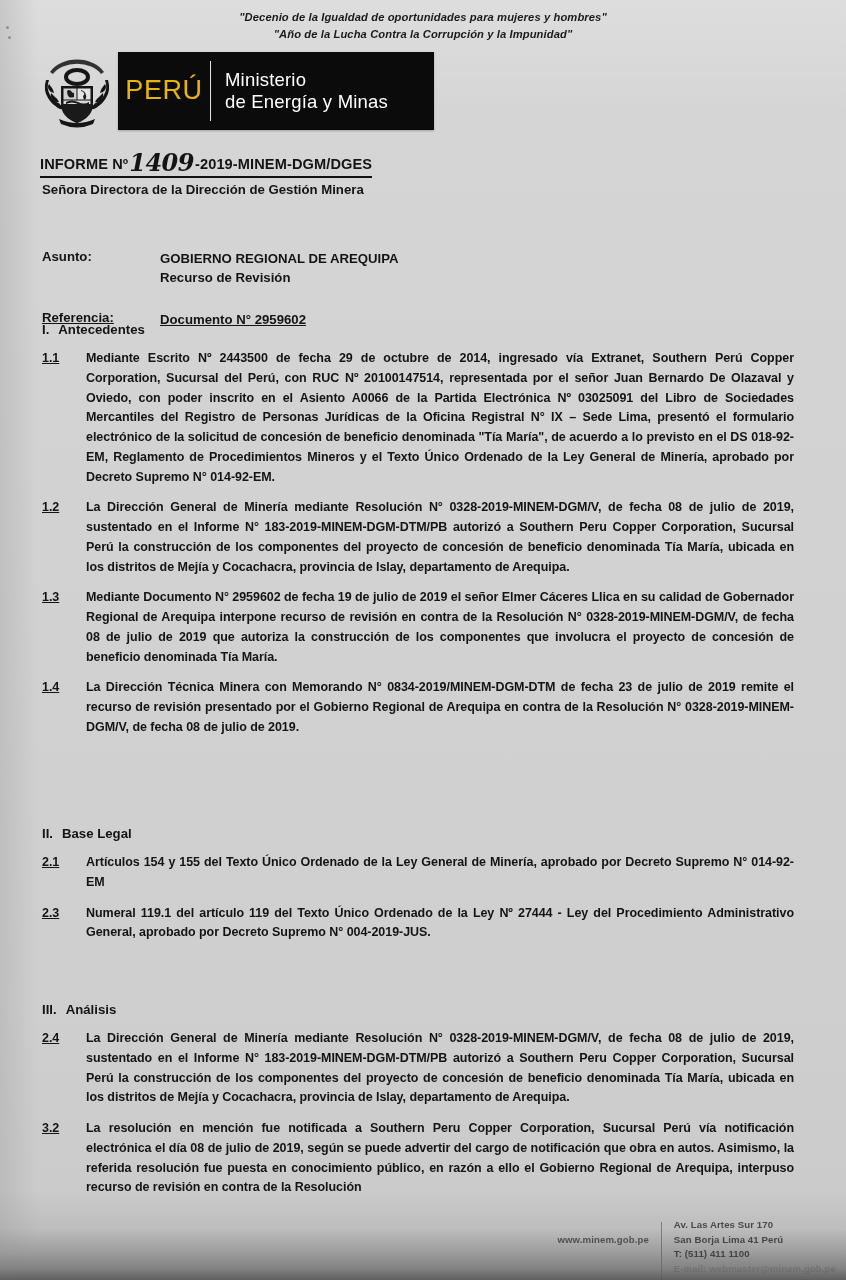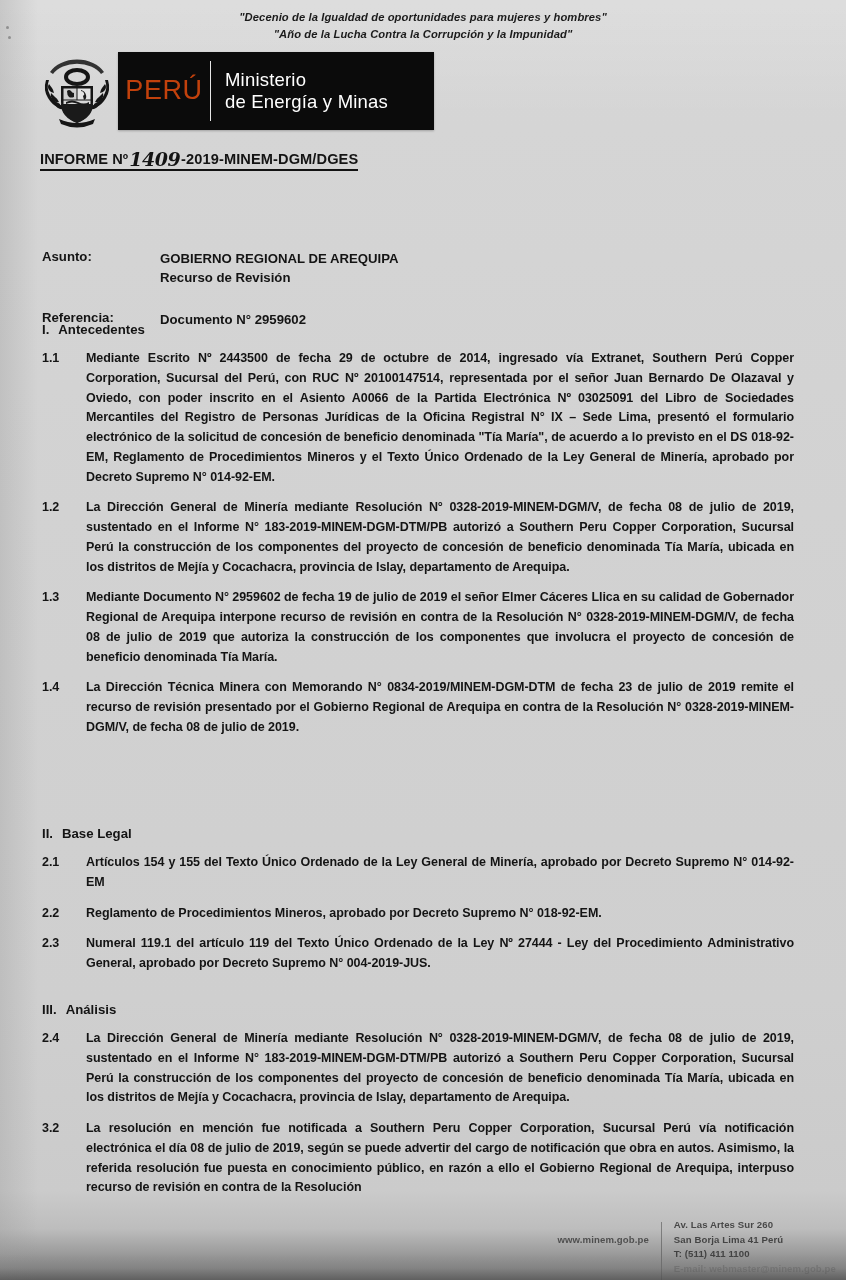--- a/index.html
+++ b/index.html
@@ -40,21 +40,21 @@
   .logo-row{position:absolute;left:40px;top:46px;height:84px;display:flex;align-items:flex-end;}
   .coat{width:74px;height:84px;position:relative;flex:0 0 auto;}
   .coat svg{display:block;}
   .brandbox{
     height:78px;width:316px;background:#0b0b0b;
     display:flex;align-items:stretch;margin-left:4px;
     box-shadow:0 1px 2px rgba(0,0,0,.25);
   }
   .brand-peru{
     width:92px;display:flex;align-items:center;justify-content:center;
-    color:#c2410c;font-size:27px;letter-spacing:.6px;font-weight:400;
+    color:#eab308;font-size:27px;letter-spacing:.6px;font-weight:400;
     padding-bottom:2px;
   }
   .brand-sep{width:1px;background:#e6e6e6;margin:9px 0;}
   .brand-min{
     flex:1;display:flex;flex-direction:column;justify-content:center;
     color:#fff;padding-left:14px;line-height:1.2;
   }
   .brand-min span{font-size:18.5px;font-weight:300;letter-spacing:.2px;}
 
   
@@ -62,55 +62,55 @@
     position:absolute;left:40px;top:146px;
     font-size:14.6px;font-weight:bold;letter-spacing:.1px;
     border-bottom:2px solid #121212;
     padding-bottom:1px;
     display:inline-block;
     white-space:nowrap;
   }
   .hand{
     font-family:"DejaVu Serif",serif;
     font-style:italic;font-weight:bold;
-    font-size:19px;
+    font-size:24px;
     letter-spacing:-.5px;
     position:relative;top:2px;
     padding:0 1px;
   }
 
   
   .addressee{position:absolute;left:42px;top:182px;font-size:13.2px;font-weight:bold;}
   .field{position:absolute;left:42px;font-size:13.2px;font-weight:bold;display:flex;margin-top:21px;}
   .field .lbl{width:118px;flex:0 0 118px;}
   .field .val{flex:1;}
   .field .val div{line-height:1.45;}
   #asunto{top:228px;}
-  #referencia{top:289px;}
+  #referencia{top:289px;text-decoration:underline;}
 
   
   .section{position:absolute;left:42px;width:752px;}
   .sec-head{
     font-size:13.2px;font-weight:bold;
     margin-bottom:12px;
     display:flex;gap:9px;align-items:baseline;
   }
   .sec-num{flex:0 0 auto;}
   .sec-title{text-underline-offset:2px;}
 
   .para{
     display:flex;
     font-size:12.5px;
     line-height:1.58;
     text-align:justify;
     margin-bottom:11px;
     font-weight:bold;
     letter-spacing:-.05px;
   }
-  .para .n{flex:0 0 44px;font-weight:bold;}
+  .para .n{flex:0 0 44px;font-weight:bold;text-decoration:underline;}
   .para .t{flex:1;text-align:justify;}
 
   #sec-antecedentes{top:322px;}
   #sec-baselegal{top:826px;}
   #sec-analisis{top:1002px;}
   #sec-analisis .sec-head{}
 
   
   .footer{
     position:absolute;left:0;right:0;bottom:0;height:66px;
@@ -187,20 +187,21 @@
         <div class="brand-sep"></div>
         <div class="brand-min">
           <span>Ministerio</span>
           <span>de Energía y Minas</span>
         </div>
       </div>
     </div>
 
     <div class="informe"><span>INFORME Nº</span><span class="hand">1409</span><span>-2019-MINEM-DGM/DGES</span></div>
 
+    <div class="addressee">Señora Directora de la Dirección de Gestión Minera</div>
 
     <div class="field" id="asunto">
       <div class="lbl">Asunto:</div>
       <div class="val">
         <div>GOBIERNO REGIONAL DE AREQUIPA</div>
         <div>Recurso de Revisión</div>
       </div>
     </div>
 
     <div class="field" id="referencia">
@@ -236,24 +237,20 @@
     <div class="section" id="sec-baselegal">
       <div class="sec-head">
         <span class="sec-num">II.</span>
         <span class="sec-title">Base Legal</span>
       </div>
       <div class="para">
         <div class="n">2.1</div>
         <div class="t">Artículos 154 y 155 del Texto Único Ordenado de la Ley General de Minería, aprobado por Decreto Supremo N° 014-92-EM</div>
       </div>
       <div class="para">
-        <div class="n">2.2</div>
-        <div class="t">Reglamento de Procedimientos Mineros, aprobado por  Decreto Supremo N° 018-92-EM.</div>
-      </div>
-      <div class="para">
         <div class="n">2.3</div>
         <div class="t">Numeral 119.1 del artículo 119 del Texto Único Ordenado de la Ley Nº 27444 - Ley del Procedimiento Administrativo General, aprobado por Decreto Supremo N° 004-2019-JUS.</div>
       </div>
     </div>
 
     <div class="section" id="sec-analisis">
       <div class="sec-head">
         <span class="sec-num">III.</span>
         <span class="sec-title">Análisis</span>
       </div>
@@ -265,21 +262,21 @@
         <div class="n">3.2</div>
         <div class="t">La resolución en mención fue notificada a Southern Peru Copper Corporation, Sucursal Perú vía notificación electrónica el día 08 de julio de 2019, según se puede advertir del cargo de notificación que obra en autos. Asimismo, la referida resolución fue puesta en conocimiento público, en razón a ello el Gobierno Regional de Arequipa, interpuso recurso de revisión en contra de la Resolución</div>
       </div>
     </div>
 
     <div class="footer">
       <div class="footer-inner">
         <div class="f-web">www.minem.gob.pe</div>
         <div class="f-div"></div>
         <div class="f-addr">
-          <div>Av. Las Artes Sur 260</div>
+          <div>Av. Las Artes Sur 170</div>
           <div>San Borja  Lima 41  Perú</div>
           <div>T: (511) 411 1100</div>
           <div>E-mail: webmaster@minem.gob.pe</div>
         </div>
       </div>
       <div class="edge-shadow"></div>
     </div>
 
     <div class="spot" style="left:6px;top:26px;"></div>
     <div class="spot" style="left:8px;top:36px;"></div>

